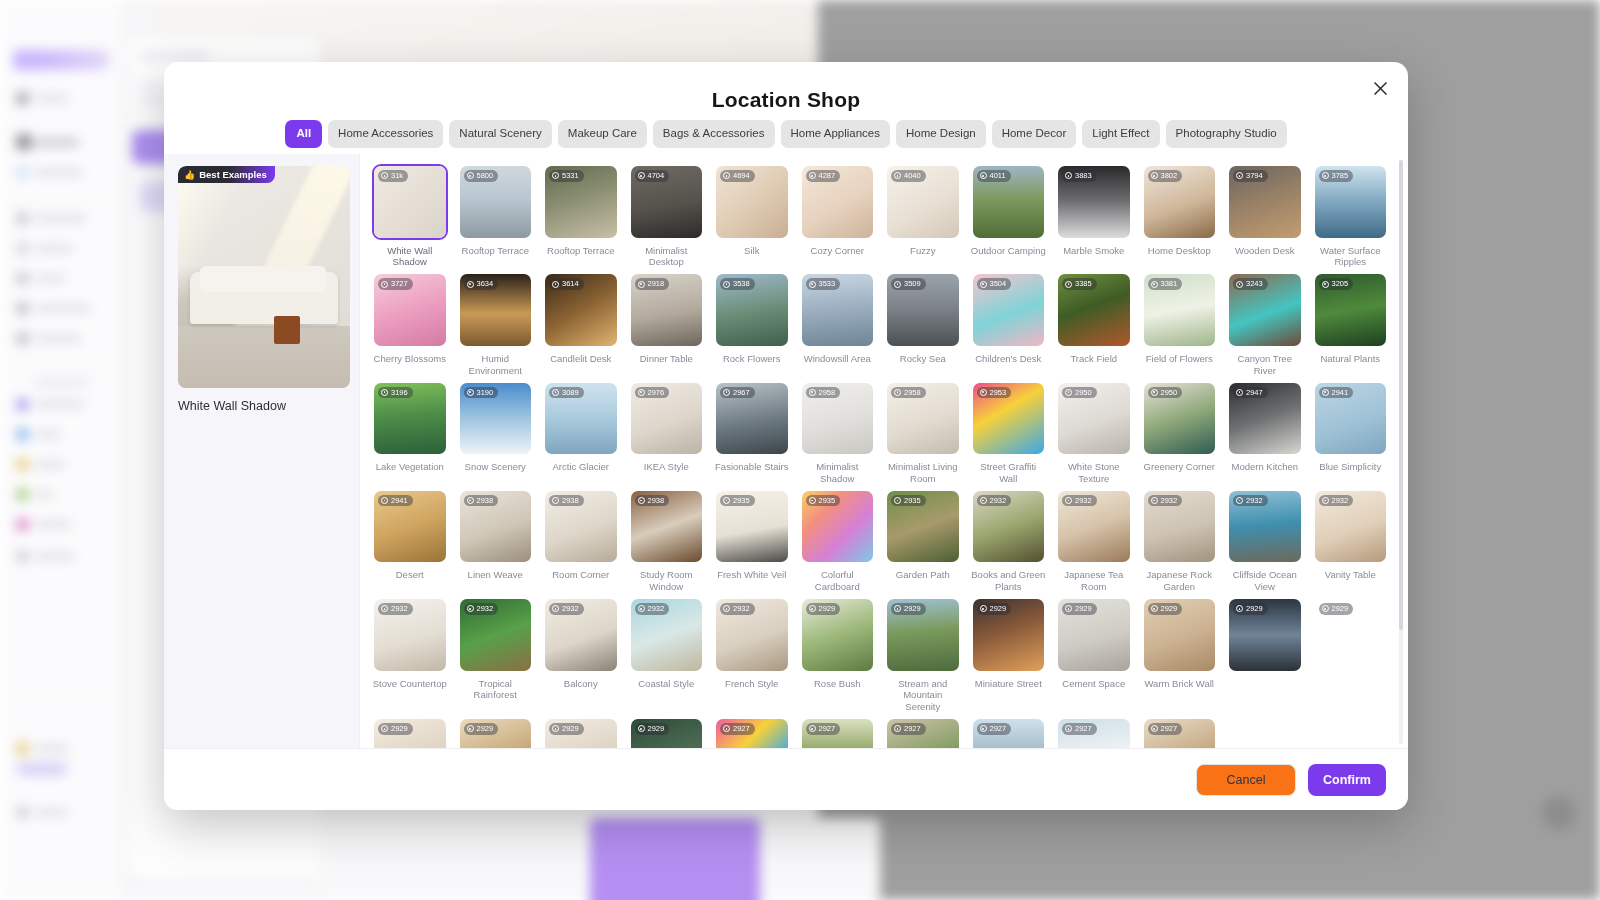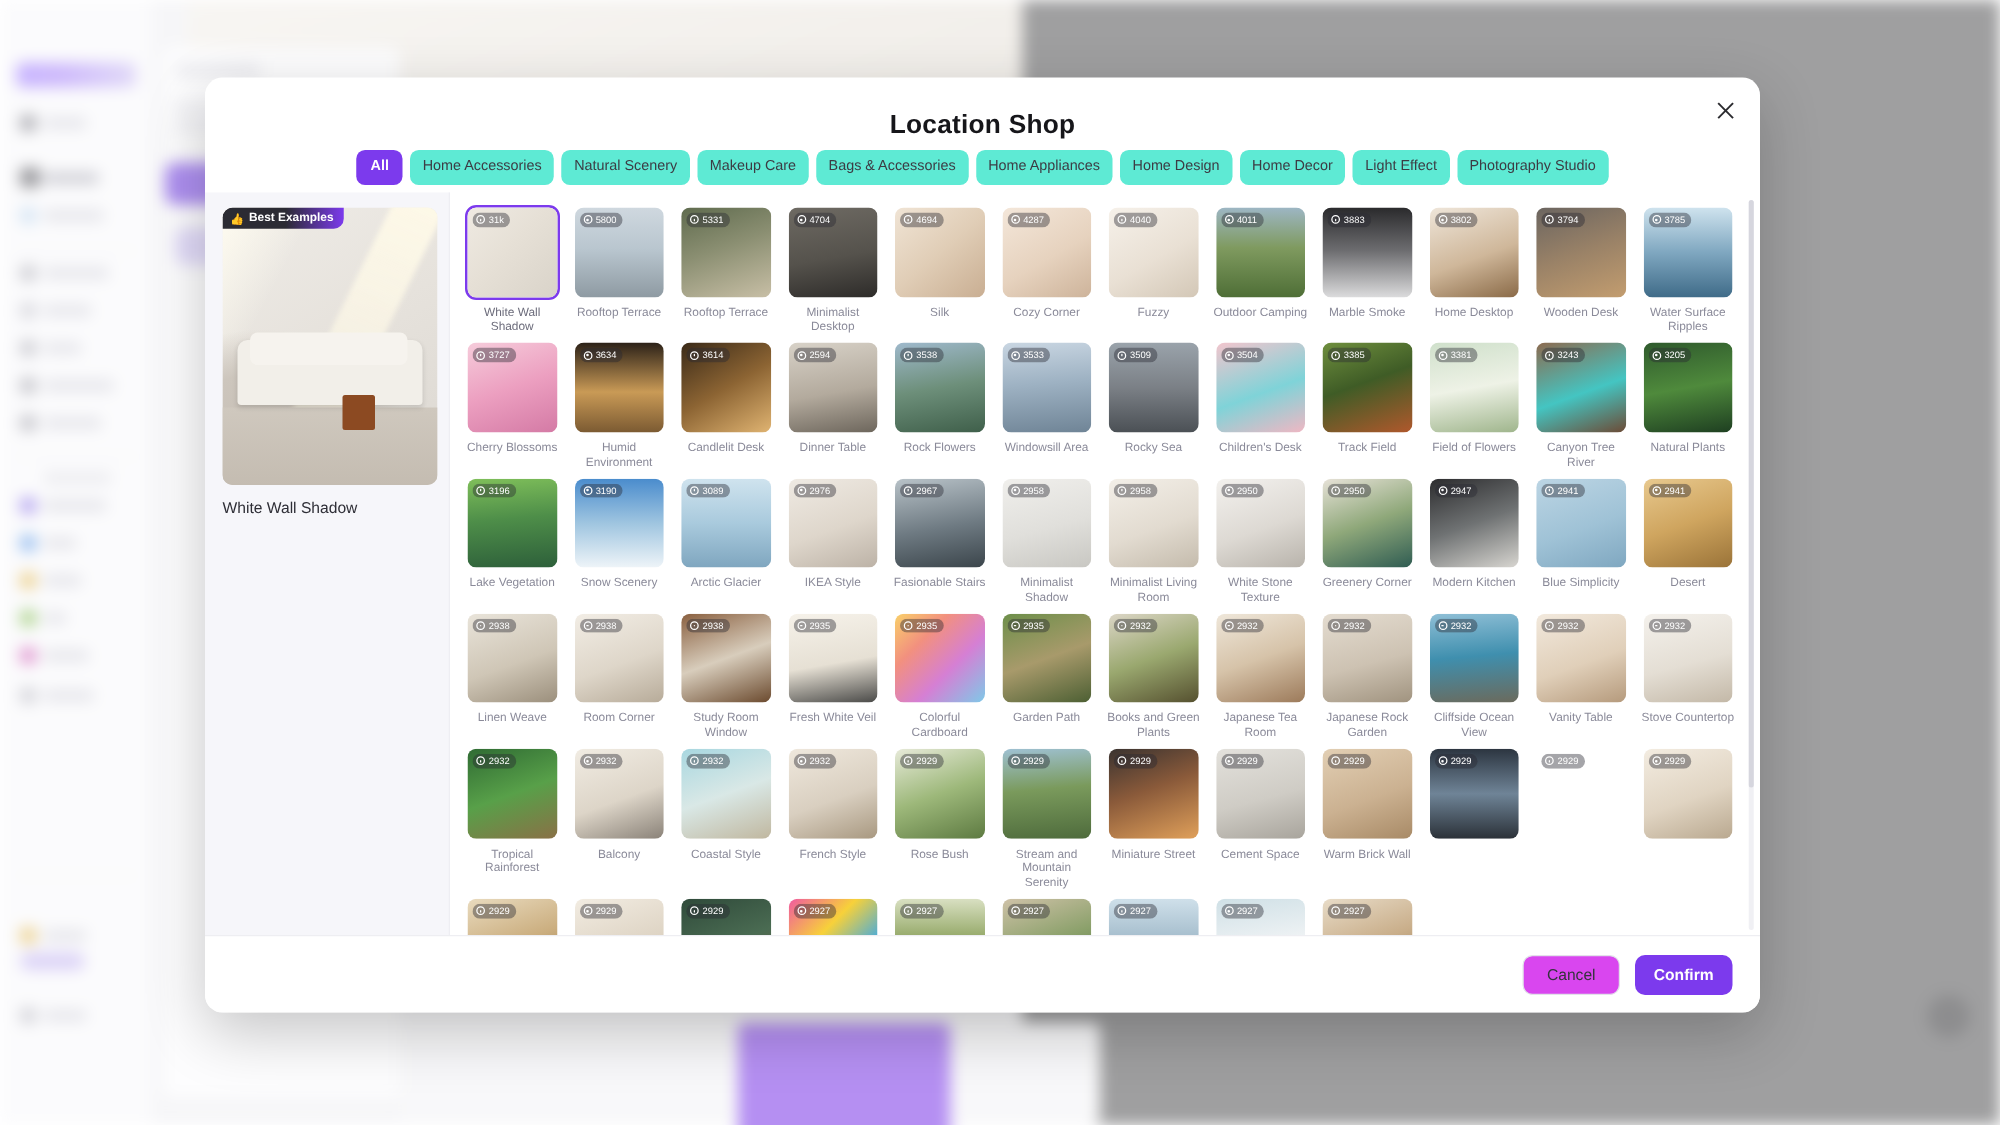--- a/index.html
+++ b/index.html
@@ -69,21 +69,21 @@
   }
   #close-btn svg { width: 17px; height: 17px; stroke: #2a2a2e; stroke-width: 1.8; fill: none; }
 
   
   #tabs {
     position: absolute; left: 0; right: 0; top: 58px;
     display: flex; justify-content: center; gap: 6px; flex-wrap: nowrap;
   }
   .tab {
     border: none; cursor: pointer;
-    background: #5eead4; color: #3c3c44;
+    background: #e5e5e5; color: #3c3c44;
     font-family: "Liberation Sans", sans-serif;
     font-size: 11.5px; line-height: 1;
     padding: 8px 10px; border-radius: 7px;
     white-space: nowrap;
   }
   .tab.active { background: #7c3aed; color: #ffffff; font-weight: bold; padding: 8px 11px; }
 
   
   #body-area { position: absolute; left: 0; right: 0; top: 92px; bottom: 62px; display: flex; }
 
@@ -183,21 +183,21 @@
   #footer {
     position: absolute; left: 0; right: 0; bottom: 0; height: 62px;
     background: #fff; border-top: 1px solid #eeeef2;
     display: flex; align-items: center; justify-content: flex-end;
     gap: 12px; padding-right: 22px;
   }
   .fbtn {
     font-family: "Liberation Sans", sans-serif; font-size: 12.5px;
     border-radius: 8px; cursor: pointer; height: 32px;
   }
-  #cancel-button { width: 78px; background: #d946ef; color: #33333c; border: 1px solid #e2e2e9; }
+  #cancel-button { width: 100px; background: #f97316; color: #33333c; border: 1px solid #e2e2e9; }
   #confirm-button { width: 78px; background: #7c3aed; color: #fff; border: none; font-weight: bold; }
 </style>
 </head>
 <body>
 
 <div id="app-bg">
   <div id="bg-canvas"></div>
   <div id="bg-hero"></div>
   <div id="bg-darkpane"></div>
   <div id="bg-sheet"></div>
@@ -447,21 +447,21 @@
                 <span>3614</span>
               </div>
             </div>
             <div class="cap">Candlelit Desk</div>
           </div>
           <div class="cell">
             <div class="thumb">
               <div class="art" style="background: linear-gradient(170deg, rgb(216, 210, 200) 0%, rgb(179, 170, 157) 55%, rgb(109, 102, 92) 100%);"></div>
               <div class="count-badge">
                 <span class="eye"></span>
-                <span>2594</span>
+                <span>2918</span>
               </div>
             </div>
             <div class="cap">Dinner Table</div>
           </div>
           <div class="cell">
             <div class="thumb">
               <div class="art" style="background: linear-gradient(170deg, rgb(159, 185, 204) 0%, rgb(109, 143, 122) 50%, rgb(63, 95, 74) 100%);"></div>
               <div class="count-badge">
                 <span class="eye"></span>
                 <span>3538</span>
@@ -601,20 +601,30 @@
           </div>
           <div class="cell">
             <div class="thumb">
               <div class="art" style="background: linear-gradient(160deg, rgb(243, 239, 232) 0%, rgb(226, 219, 208) 55%, rgb(196, 187, 172) 100%);"></div>
               <div class="count-badge">
                 <span class="eye"></span>
                 <span>2958</span>
               </div>
             </div>
             <div class="cap">Minimalist Living Room</div>
+          </div>
+          <div class="cell">
+            <div class="thumb">
+              <div class="art" style="background: linear-gradient(150deg, rgb(233, 79, 138) 0%, rgb(247, 209, 58) 40%, rgb(58, 168, 233) 100%);"></div>
+              <div class="count-badge">
+                <span class="eye"></span>
+                <span>2953</span>
+              </div>
+            </div>
+            <div class="cap">Street Graffiti Wall</div>
           </div>
           <div class="cell">
             <div class="thumb">
               <div class="art" style="background: linear-gradient(160deg, rgb(243, 241, 238) 0%, rgb(221, 217, 211) 55%, rgb(184, 179, 171) 100%);"></div>
               <div class="count-badge">
                 <span class="eye"></span>
                 <span>2950</span>
               </div>
             </div>
             <div class="cap">White Stone Texture</div>

